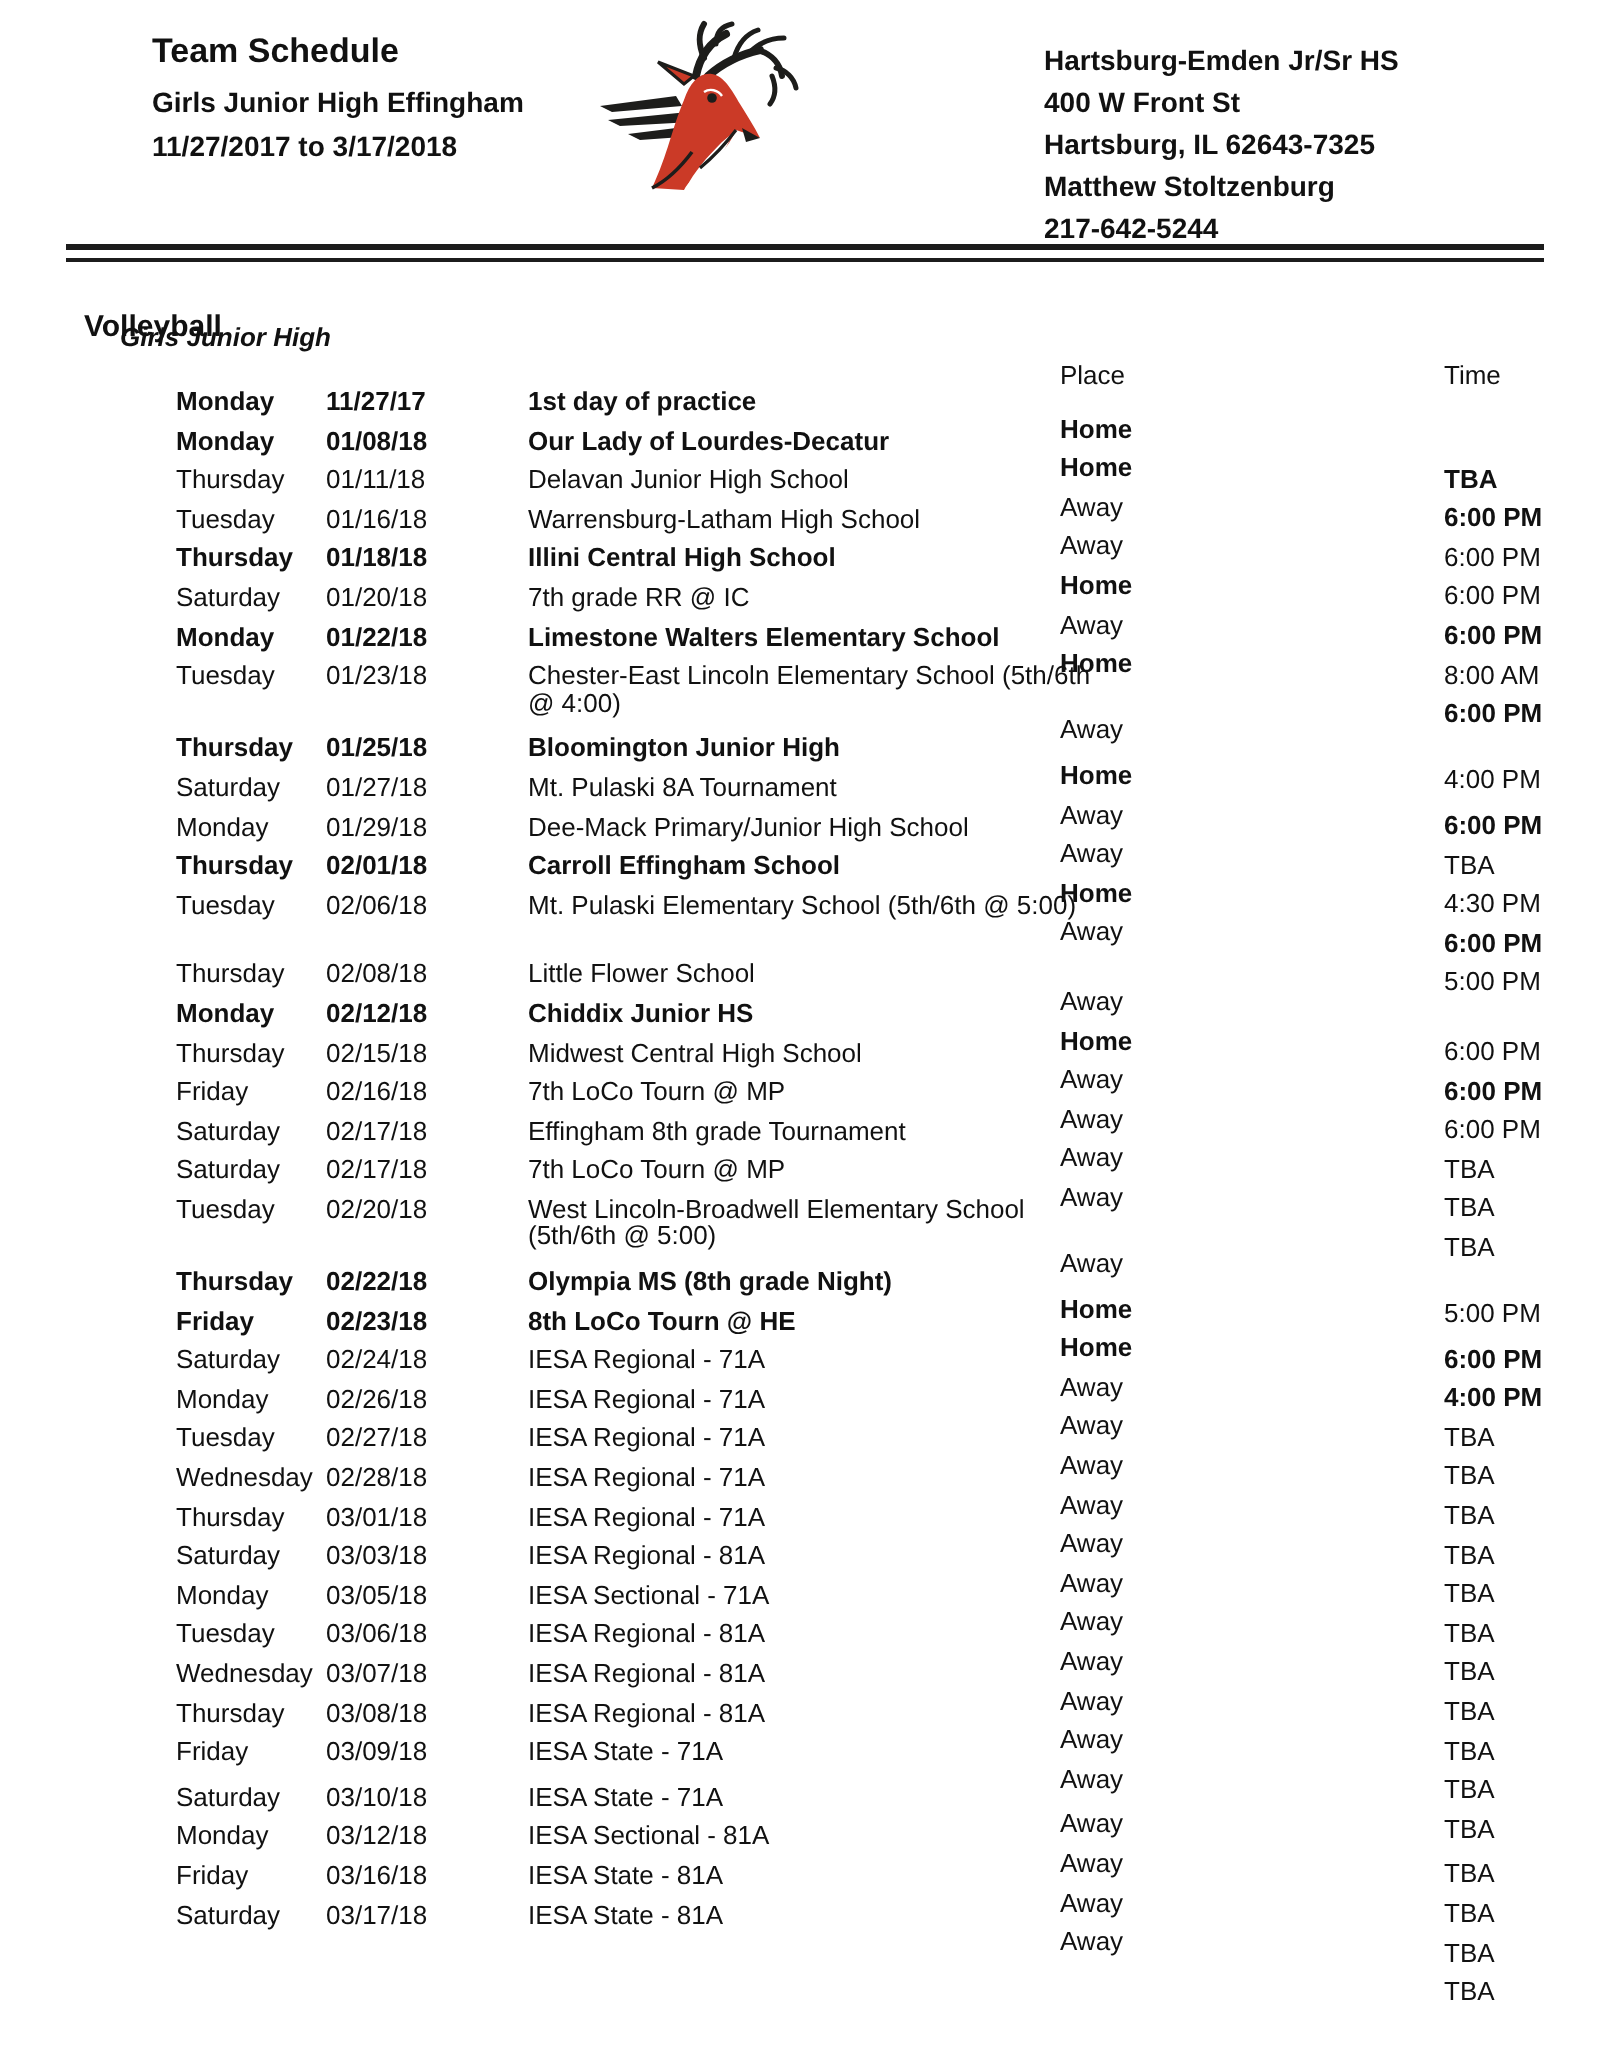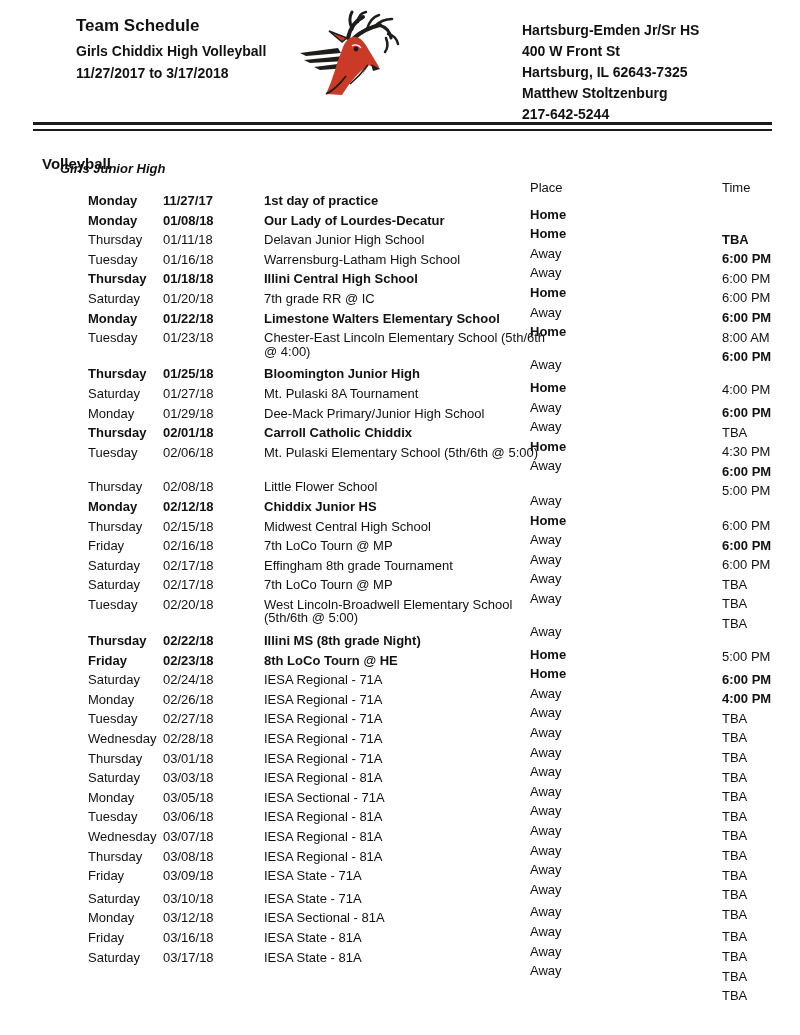--- a/index.html
+++ b/index.html
@@ -40,21 +40,21 @@
   .c-place{position:absolute;left:530px;white-space:nowrap;}
   .c-time{position:absolute;left:722px;white-space:nowrap;margin-top:25px;}
 </style>
 </head>
 <body>
 
 <div class="page">
 
   <div class="hdr-left">
     <div class="hdr-title">Team Schedule</div>
-    <div class="hdr-sub">Girls Chiddix High Volleyball</div>
+    <div class="hdr-sub">Girls Junior High Effingham</div>
     <div class="hdr-range">11/27/2017 to 3/17/2018</div>
   </div>
 
   <div class="logo">
     <svg viewBox="0 0 104 88" width="104" height="88" xmlns="http://www.w3.org/2000/svg">
 
       <path d="M2 43 L40 38 L43 43 L8 46 Z" fill="#1d1d1b"></path>
       <path d="M6 50 L46 46 L48 51 L12 53 Z" fill="#1d1d1b"></path>
       <path d="M16 57 L48 53 L50 58 L22 60 Z" fill="#1d1d1b"></path>
 
@@ -179,21 +179,21 @@
         <div class="row">
       <span class="c-day">Monday</span>
       <span class="c-date">01/29/18</span>
       <span class="c-event">Dee-Mack Primary/Junior High School</span>
       <span class="c-place">Away</span>
       <span class="c-time">4:30 PM</span>
     </div>
         <div class="row bold">
       <span class="c-day">Thursday</span>
       <span class="c-date">02/01/18</span>
-      <span class="c-event">Carroll Catholic Chiddix</span>
+      <span class="c-event">Carroll Effingham School</span>
       <span class="c-place">Home</span>
       <span class="c-time">6:00 PM</span>
     </div>
         <div class="row">
       <span class="c-day">Tuesday</span>
       <span class="c-date">02/06/18</span>
       <span class="c-event">Mt. Pulaski Elementary School (5th/6th @ 5:00)</span>
       <span class="c-place">Away</span>
       <span class="c-time">5:00 PM</span>
     </div>
@@ -243,21 +243,21 @@
       <span class="c-day">Tuesday</span>
       <span class="c-date">02/20/18</span>
       <span class="c-event">West Lincoln-Broadwell Elementary School
 (5th/6th @ 5:00)</span>
       <span class="c-place">Away</span>
       <span class="c-time">5:00 PM</span>
     </div>
         <div class="row bold gap-sm">
       <span class="c-day">Thursday</span>
       <span class="c-date">02/22/18</span>
-      <span class="c-event">Illini MS (8th grade Night)</span>
+      <span class="c-event">Olympia MS (8th grade Night)</span>
       <span class="c-place">Home</span>
       <span class="c-time">6:00 PM</span>
     </div>
         <div class="row bold">
       <span class="c-day">Friday</span>
       <span class="c-date">02/23/18</span>
       <span class="c-event">8th LoCo Tourn @ HE</span>
       <span class="c-place">Home</span>
       <span class="c-time">4:00 PM</span>
     </div>

